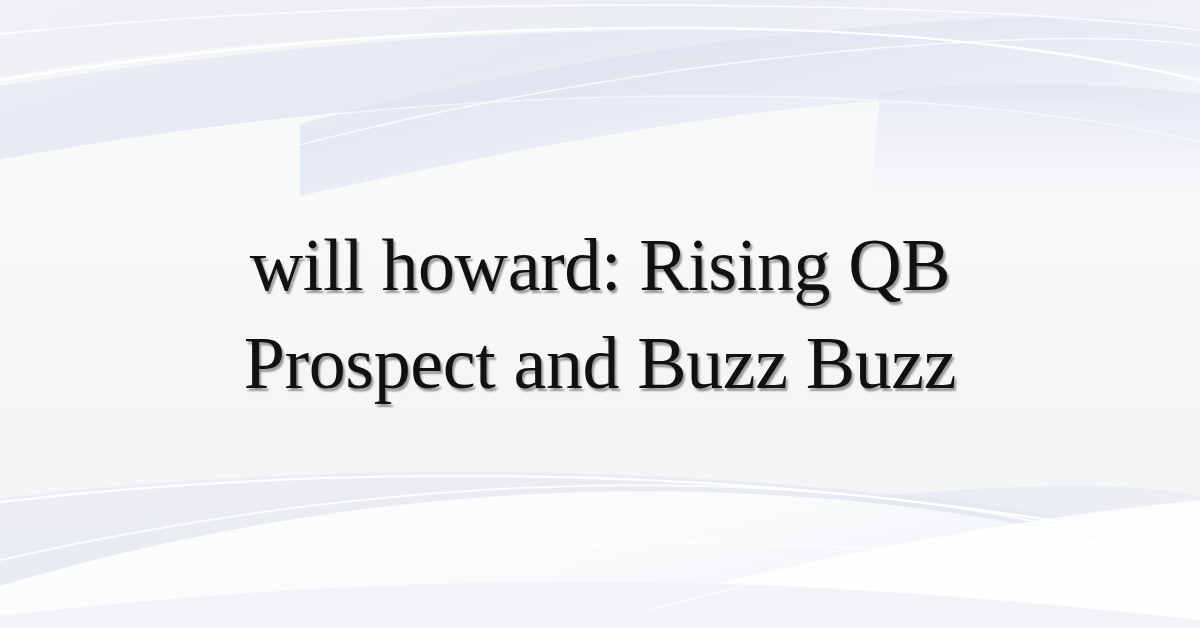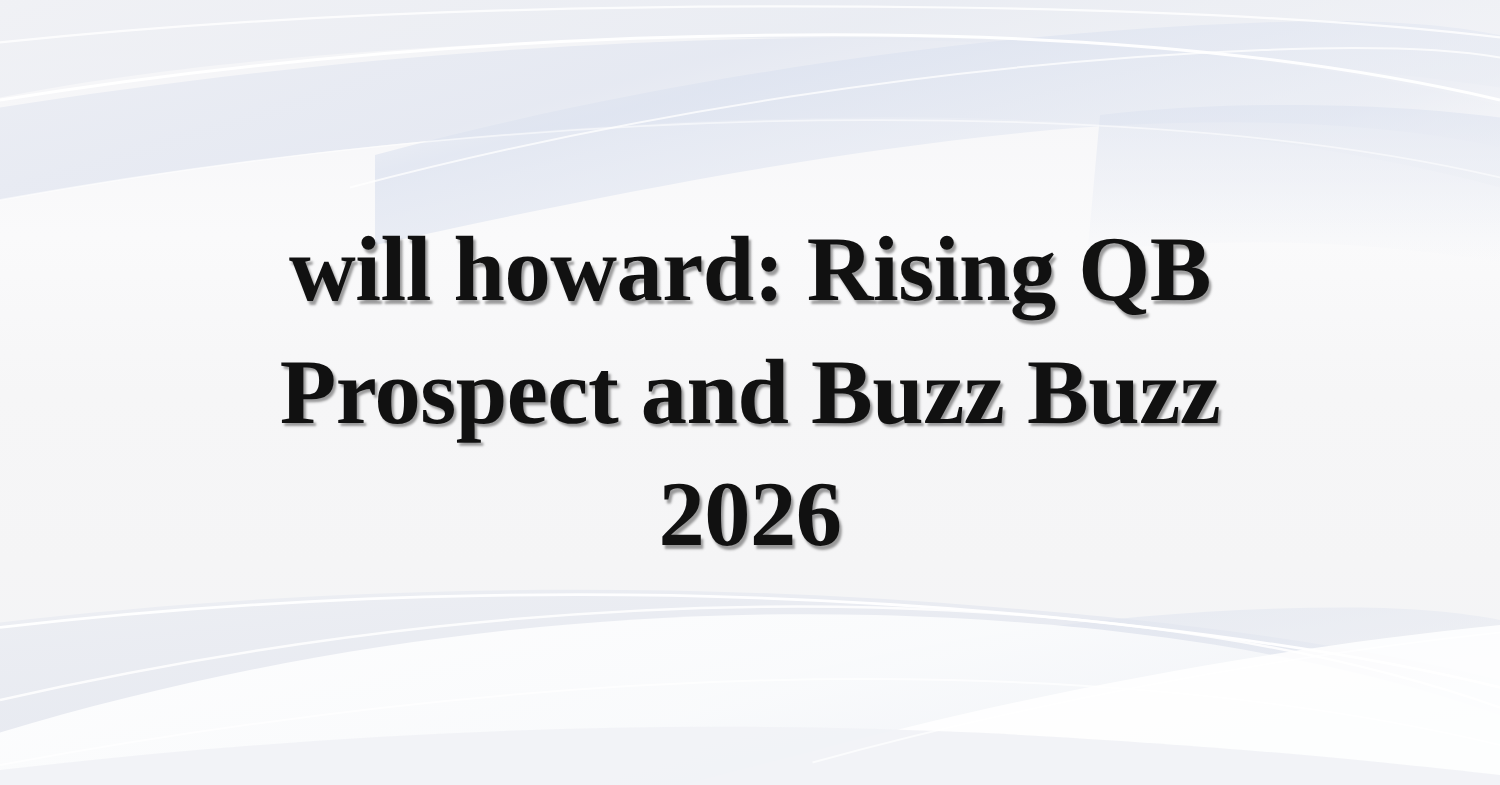--- a/index.html
+++ b/index.html
@@ -57,21 +57,21 @@
     align-items: center;
     justify-content: center;
     padding: 0 120px;
     box-sizing: border-box;
   }
 
   .headline {
     margin: 17px;
     text-align: center;
     font-family: "Liberation Serif", "DejaVu Serif", serif;
-    font-weight: 700;
+    font-weight: 400;
     font-size: 74px;
     line-height: 98px;
     letter-spacing: -0.4px;
     color: #111111;
     text-shadow: 2px 3px 2px rgba(0, 0, 0, 0.38);
     max-width: 800px;
   }
 
   .headline .hl-line {
     display: block;
@@ -162,17 +162,16 @@
     <path d="M0,502 C240,474 520,466 800,490 C980,506 1110,528 1200,550" fill="none" stroke="#ffffff" stroke-width="2.2" opacity="0.95"></path>
     <path d="M0,560 C230,508 470,480 700,486 C920,492 1080,524 1200,566" fill="none" stroke="#ffffff" stroke-width="2" opacity="0.85"></path>
     <path d="M0,612 C250,566 510,538 760,544 C960,549 1100,572 1200,596" fill="none" stroke="#ffffff" stroke-width="1.6" opacity="0.7"></path>
     <path d="M1200,506 C1010,526 810,566 650,610" fill="none" stroke="#ffffff" stroke-width="1.6" opacity="0.7"></path>
   </svg>
 
   <div class="headline-wrap">
     <h1 class="headline">
       <span class="hl-line">will howard: Rising QB</span>
       <span class="hl-line">Prospect and Buzz Buzz</span>
-      <span class="hl-line">2026</span>
     </h1>
   </div>
 
 </div>
 
 </body></html>

